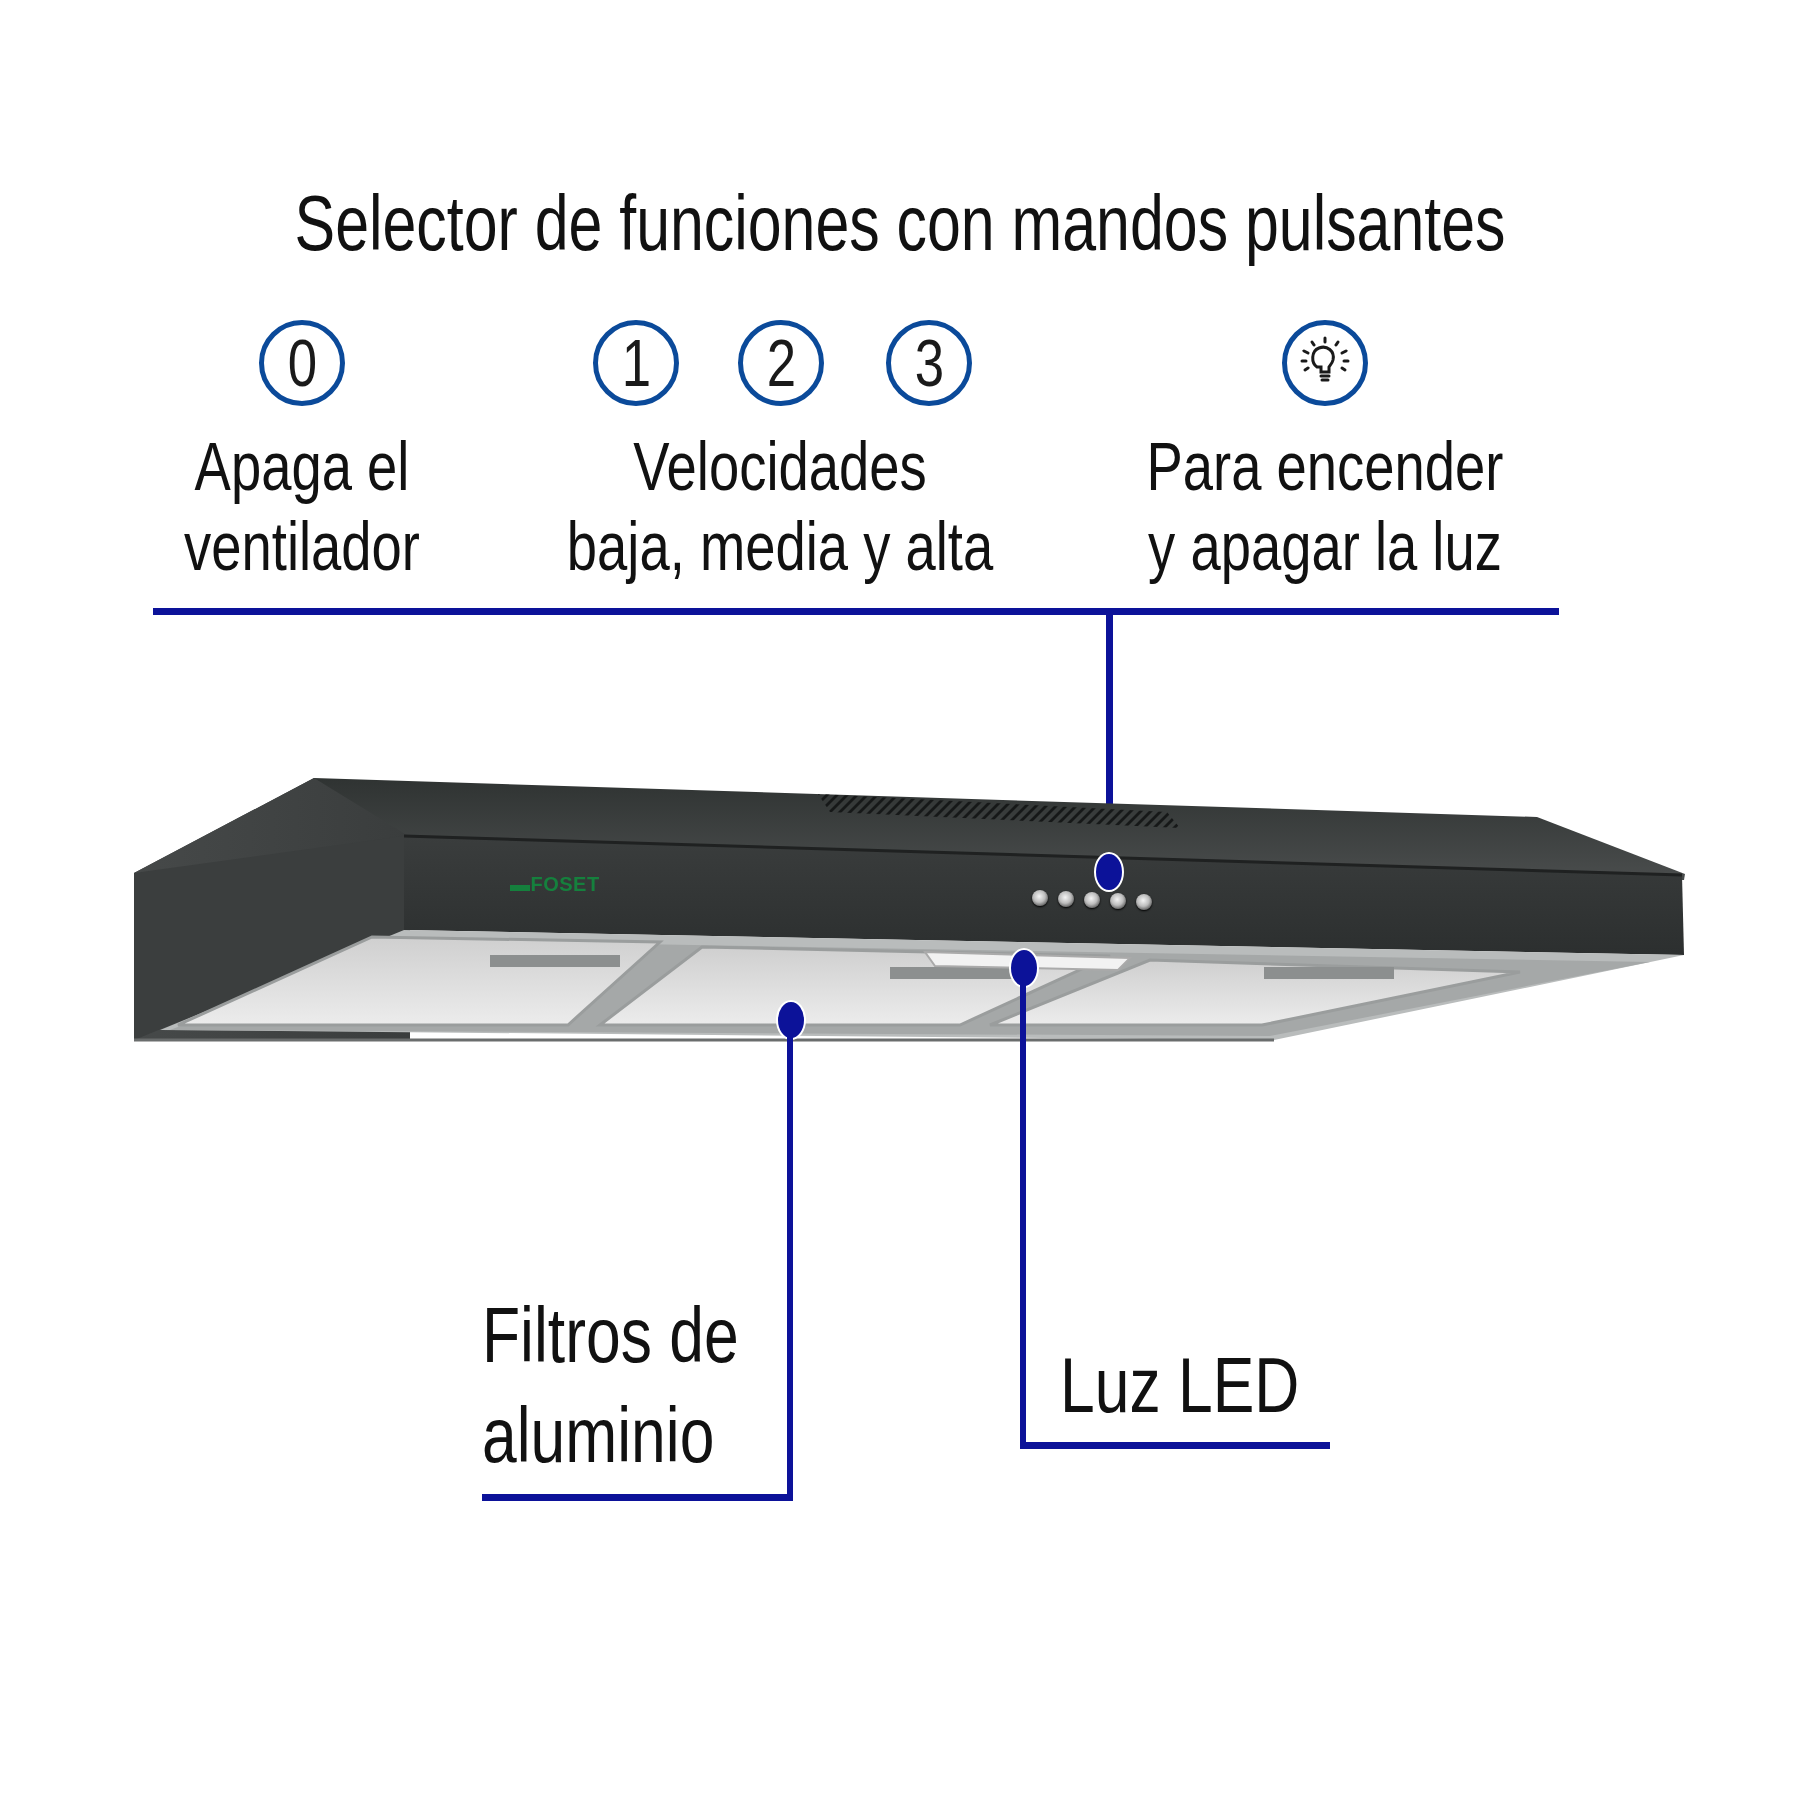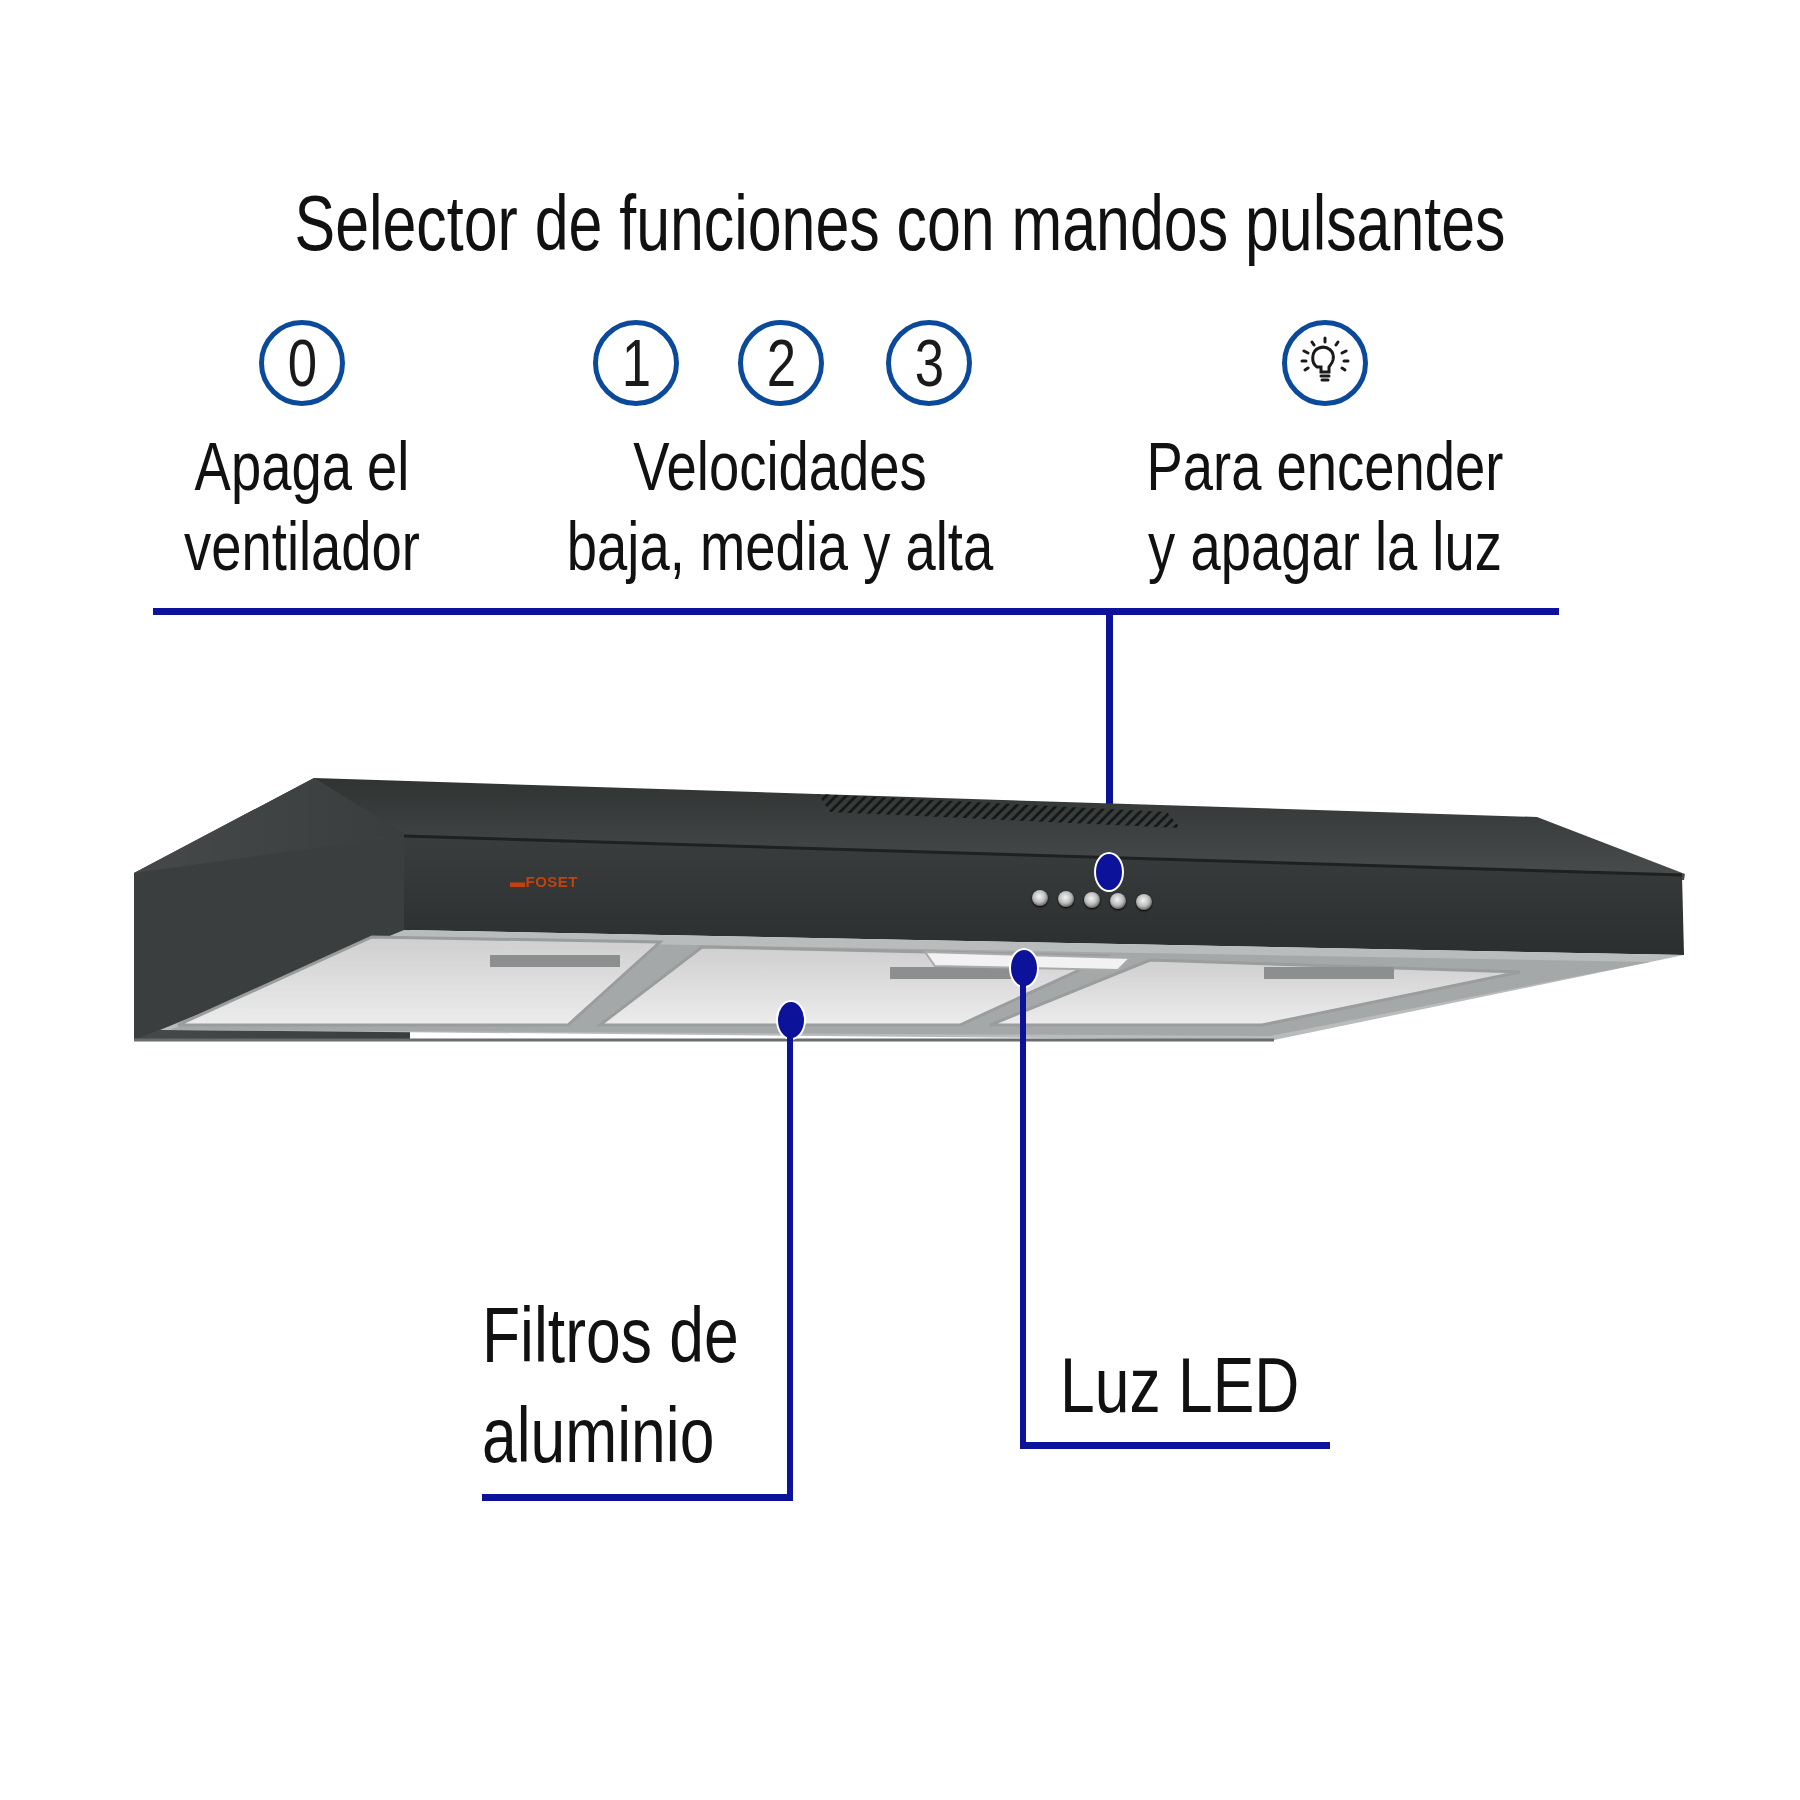--- a/index.html
+++ b/index.html
@@ -12,21 +12,21 @@
             box-sizing:border-box; display:flex; align-items:center; justify-content:center;
             font-size:66px; color:#1a1a1a; line-height:1; background:#fff; }
   .circle span { transform:scaleX(0.8); display:inline-block; }
   .label { position:absolute; text-align:center; font-size:68px; line-height:80px; white-space:nowrap;
            transform:scaleX(0.8); color:#111; }
   .callout { position:absolute; font-size:78px; line-height:96px; white-space:nowrap; transform-origin:left top;
              transform:scaleX(0.8); color:#111; }
   .navy { background:#0c1299; }
   .dot { position:absolute; width:26px; height:36px; border-radius:50%; background:#0c1299;
          border:2px solid #fff; box-sizing:content-box; }
-  .brand { position:absolute; color:#c2410c; font-weight:bold; font-size:15px; letter-spacing:0.5px; }
+  .brand { position:absolute; color:#15803d; font-weight:bold; font-size:20px; letter-spacing:0.5px; }
   .knob { position:absolute; width:16px; height:16px; border-radius:50%;
           background:radial-gradient(circle at 45% 40%, #f4f4f4 0%, #bdbdbd 45%, #555 80%, #222 100%);
           box-shadow:0 1px 2px #000; }
 </style>
 </head>
 <body>
 
 <div class="abs title">Selector de funciones con mandos pulsantes</div>
 
 <div class="circle" style="left:259px; top:320px;">

